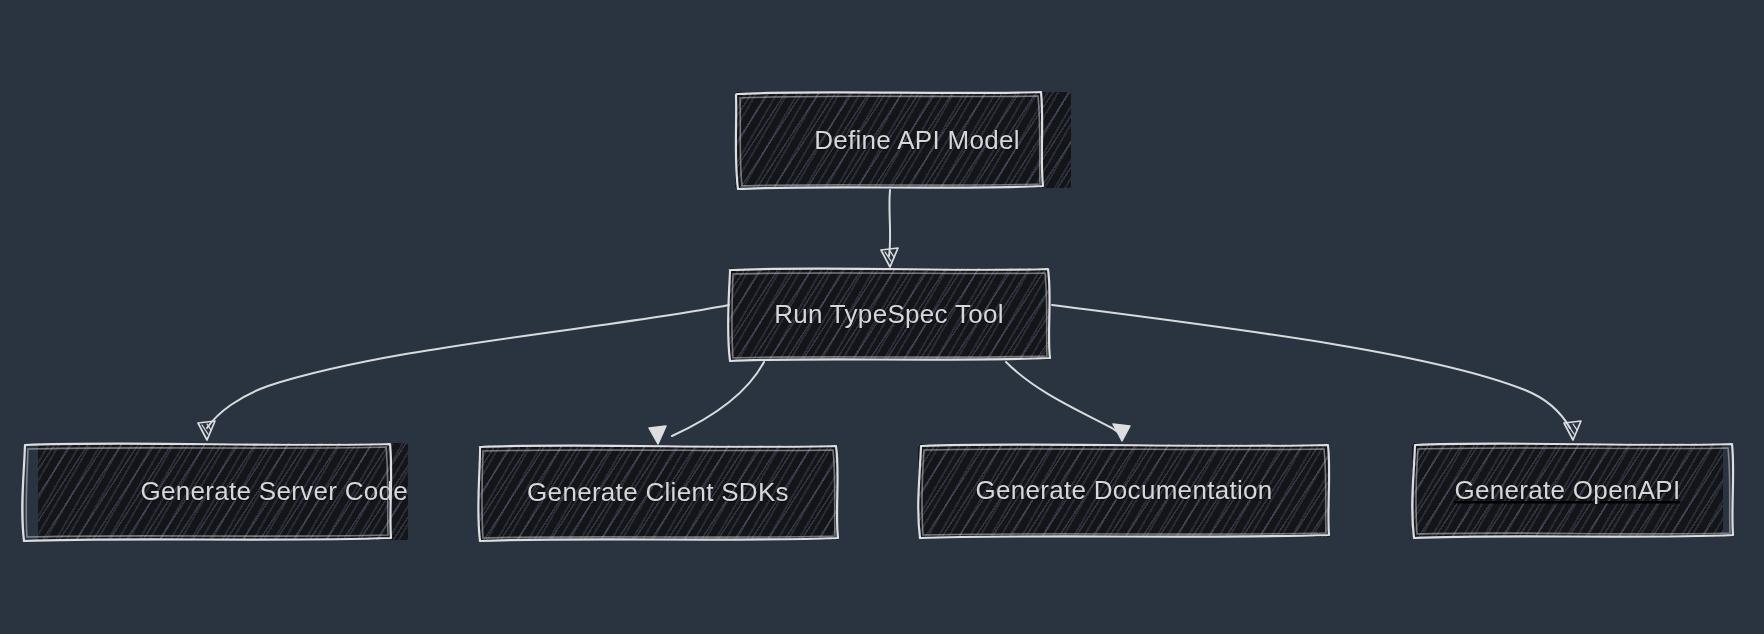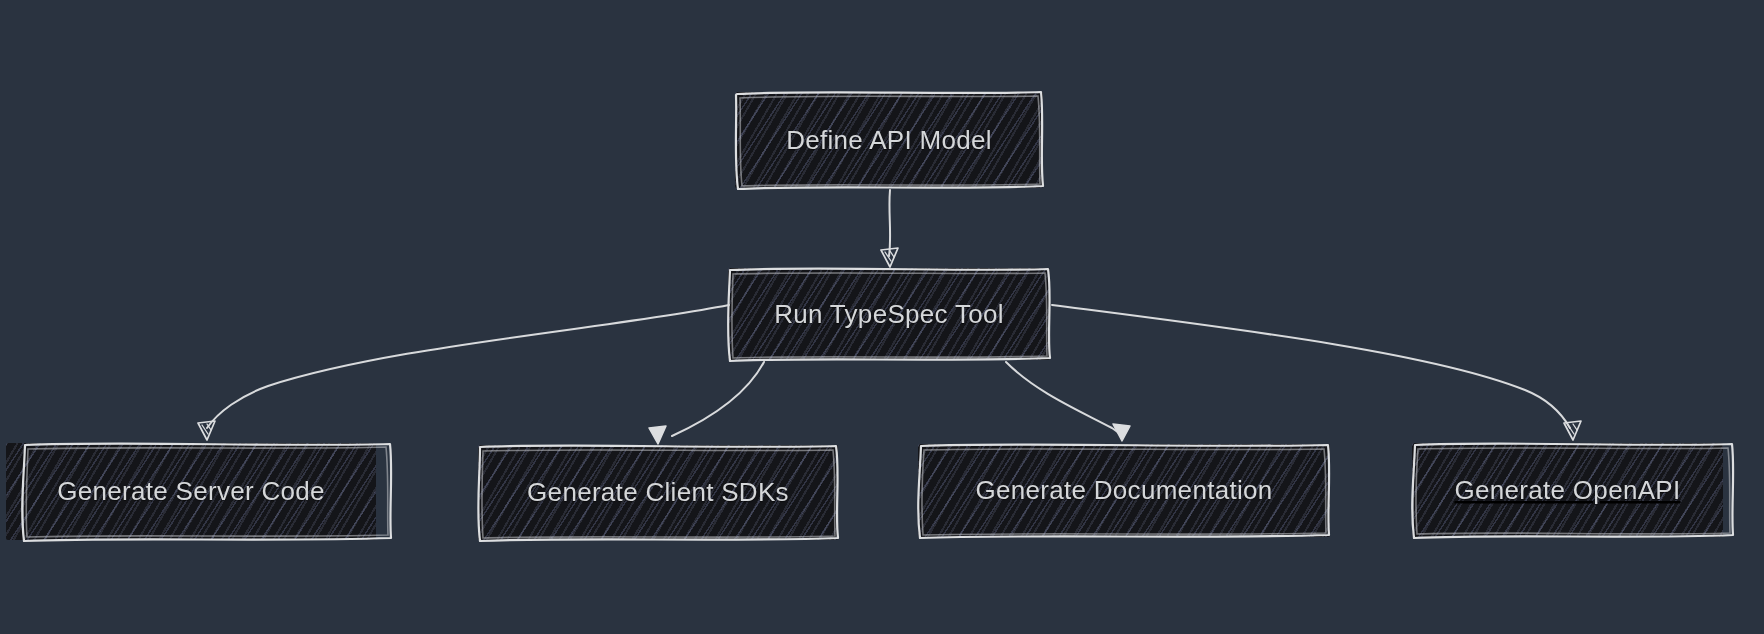--- a/index.html
+++ b/index.html
@@ -16,23 +16,23 @@
       repeating-linear-gradient(123deg, rgba(118,126,168,0.30) 0 1.5px, transparent 1.5px 14px);
     display:flex;align-items:center;justify-content:center;
     border-radius:2px;
   }
   .node .label{
     color:#d5d7d9;font-size:26px;letter-spacing:.3px;
     text-shadow:0 1px 1px rgba(0,0,0,.5);
     white-space:nowrap;
   }
   
-  #n-define {left:735px;top:92px;width:308px;height:96px;}
+  #n-define {left:735px;top:92px;width:308px;height:96px;padding-left:28px;}
   #n-run    {left:728px;top:268px;width:322px;height:92px;text-align:right;}
-  #n-server {left:6px;top:443px;width:370px;height:97px;}
+  #n-server {left:38px;top:443px;width:370px;height:97px;justify-content:flex-end;}
   #n-client {left:478px;top:445px;width:360px;height:95px;}
   #n-docs   {left:918px;top:444px;width:412px;height:93px;}
   #n-openapi{left:1412px;top:443px;width:311px;height:94px;text-decoration:underline;}
 
   svg.overlay{position:absolute;left:0;top:0;pointer-events:none;}
   .sk  {fill:none;stroke:#dcdee0;stroke-width:2.2;stroke-linecap:round;stroke-linejoin:round;}
   .sk2 {fill:none;stroke:#c7c9cc;stroke-width:1.6;opacity:.55;stroke-linecap:round;}
   .edge{fill:none;stroke:#d8dadc;stroke-width:2;stroke-linecap:round;}
   .ah-solid{fill:#dcdee0;stroke:#dcdee0;stroke-width:1.5;stroke-linejoin:round;}
   .ah-hatch{fill:none;stroke:#dcdee0;stroke-width:1.7;stroke-linejoin:round;}

